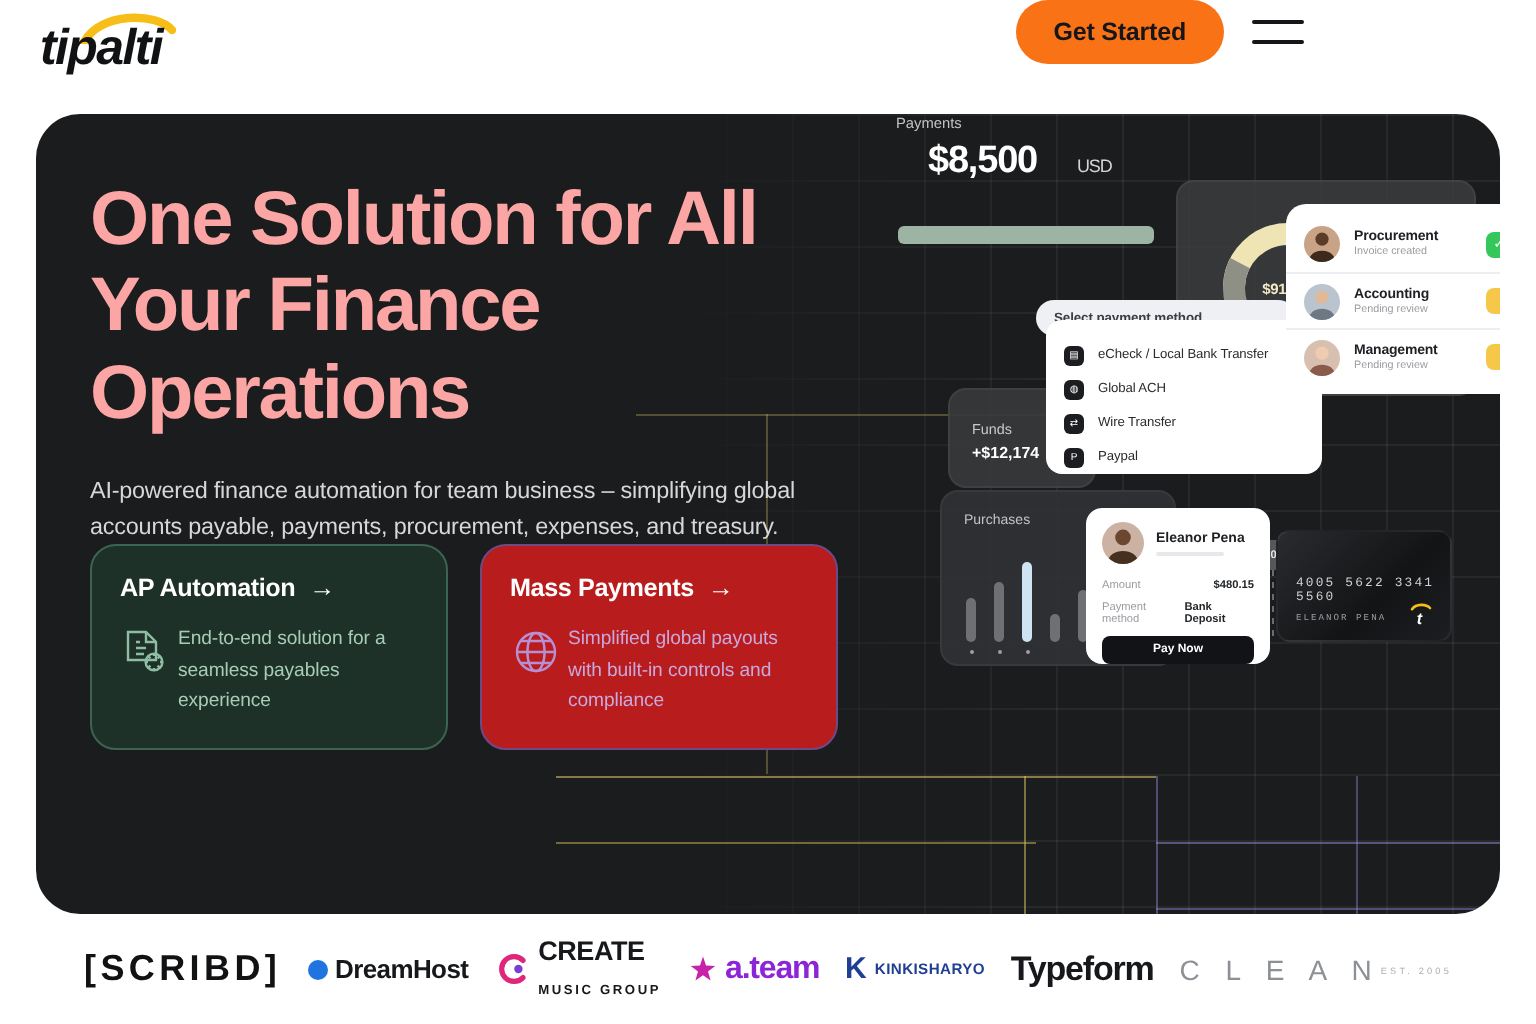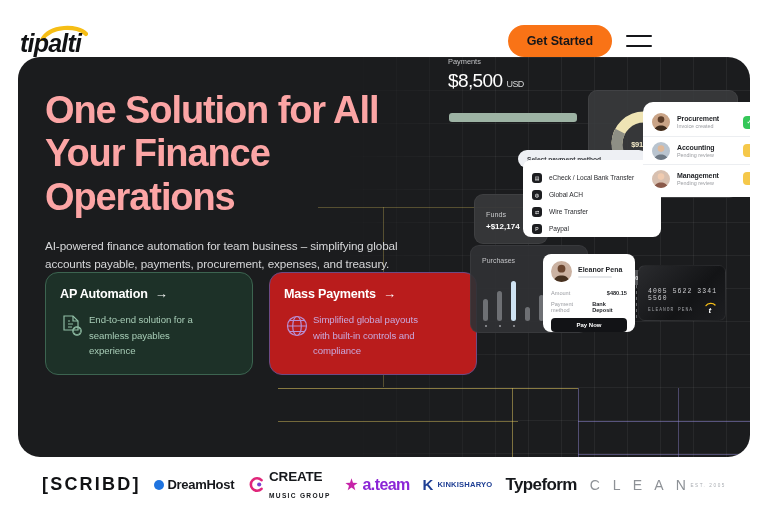--- a/index.html
+++ b/index.html
@@ -6,21 +6,21 @@
   html,body { width:768px; height:512px; overflow:hidden; }
   body {
     font-family:"Liberation Sans", sans-serif;
     background:#ffffff;
     -webkit-font-smoothing:antialiased;
   }
 
   
   .header{
     position:absolute; top:0; left:0; width:674px; height:57px;
-    background:#ffffff; display:flex; align-items:flex-end;
+    background:#ffffff; display:flex; align-items:flex-start;
     padding:0 22px 0 14px;
   }
   .logo{ position:relative; width:92px; height:38px; }
   .logo-arc{ position:absolute; left:26px; top:4px; width:48px; height:18px; overflow:hidden; }
   .logo-arc svg{ display:block; }
   .logo-text{
     position:absolute; left:6px; top:10px;
     font-size:25px; font-weight:700; font-style:italic;
     letter-spacing:-0.8px; color:#111214; font-family:"Liberation Sans", sans-serif;
   }
@@ -65,21 +65,21 @@
     letter-spacing:-1.1px; font-family:"Liberation Sans", sans-serif;
   }
   .subcopy{
     margin-top:18px; font-size:11.7px; line-height:1.55; color:#d6d7d9;
     width:358px; letter-spacing:-0.1px;
   }
 
   
   .cards{ position:absolute; left:27px; top:215px; display:flex; gap:16px; }
   .fcard{
-    width:208px; height:103px; border-radius:13px; padding:13px 22px 0 14px;
+    width:179px; height:103px; border-radius:13px; padding:13px 22px 0 14px;
     position:relative; cursor:pointer;
   }
   .fcard.green{ background:#1d3128; border:1px solid #3c6450; }
   .fcard.purple{ background:#b91c1c; border:1px solid #6d4a84; }
   .fcard-title{
     font-size:12.6px; font-weight:700; color:#ffffff; letter-spacing:-0.2px;
     display:flex; align-items:center; gap:7px;
   }
   .arrow{ font-size:13px; font-weight:400; }
   .fcard-body{ display:flex; gap:3px; margin-top:11px; align-items:flex-start; }
@@ -415,21 +415,21 @@
           </span>
         <span class="dot">
             <i></i>
           </span>
       </div>
     </div>
 
     <div class="p-pay">
       <div class="pay-label">Payments</div>
       <div class="pay-amt">
-        <span style="font-size:19px;font-weight:400;color:#fff;margin:0">$8,500</span><span>USD</span>
+        <span style="font-size:19px;font-weight:700;color:#fff;margin:16px">$8,500</span><span>USD</span>
       </div>
       <div class="pay-bar"></div>
     </div>
     <div class="pay-chip">$8,080</div>
     <div class="pay-dash"></div>
 
     <div class="ipanel p-person">
       <div class="pp-head">
         <div class="avatar" style="width:21px;height:21px;flex:0 0 21px">
           <svg width="21" height="21" viewBox="0 0 21 21">

